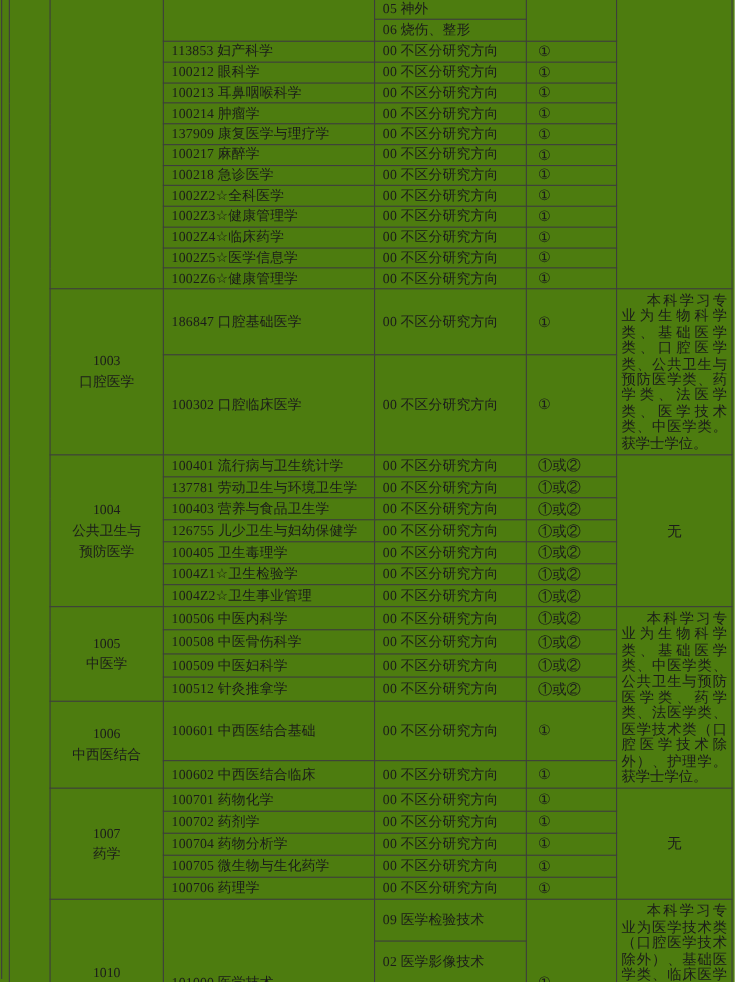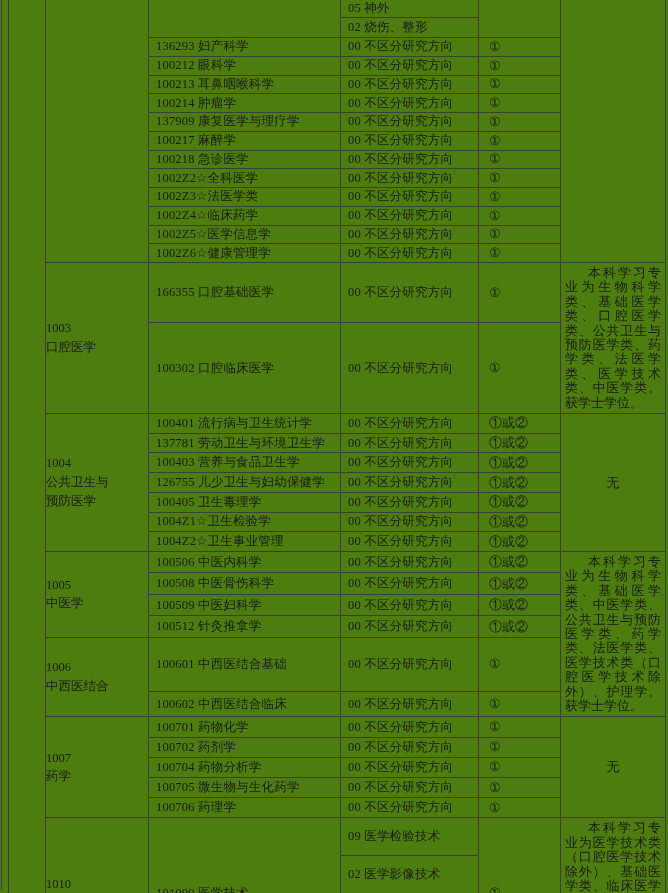--- a/index.html
+++ b/index.html
@@ -6,21 +6,21 @@
   .page{position:relative;width:668px;height:893px;background:#4d7c0f;overflow:hidden;
         font-family:"Liberation Serif","DejaVu Serif",serif;color:#1b1b1b;}
   .page-edge-line{position:absolute;left:1px;top:0;width:1px;height:890px;background:#3d3d3d;}
   table.doc{position:absolute;left:8px;top:0;width:657px;border-collapse:collapse;table-layout:fixed;
             border-bottom:2px solid #3d3d3d;}
   td{border:1px solid #3d3d3d;vertical-align:middle;font-size:12.5px;padding:0;overflow:hidden;
      color:#1b1b1b;}
   tr.first>td{border-top:none;}
   td.sp,td.dir{padding:0 2px 0 7px;text-align:left;letter-spacing:0.2px;}
   td.ex{padding-left:10px;font-size:13px;}
-  td.cat{text-align:left;white-space:pre-line;line-height:1.5;}
+  td.cat{text-align:center;white-space:pre-line;line-height:1.5;}
   td.note{vertical-align:middle;padding:3px 4px;}
   td.note p{margin:0;font-size:13px;line-height:14.4px;text-align:justify;text-indent:23px;}
   td.nz{text-align:center;font-size:13px;}
 </style>
 </head>
 <body>
 
 <div class="page">
   <div class="page-edge-line"></div>
 
@@ -37,24 +37,24 @@
     <tbody>
         <tr class="first" style="height:13px">
       <td rowspan="38"></td>
       <td class="cat" rowspan="14"></td>
       <td class="sp" rowspan="2"></td>
       <td class="dir">05 神外</td>
       <td class="ex" rowspan="2"></td>
       <td class="note" rowspan="14"></td>
     </tr>
     <tr style="height:20px">
-      <td class="dir">02 烧伤、整形</td>
-    </tr>
-    <tr style="height:18.75px">
-      <td class="sp">136293 妇产科学</td>
+      <td class="dir">06 烧伤、整形</td>
+    </tr>
+    <tr style="height:18.75px">
+      <td class="sp">113853 妇产科学</td>
       <td class="dir">00 不区分研究方向</td>
       <td class="ex">①</td>
     </tr>
     <tr style="height:18.75px">
       <td class="sp">100212 眼科学</td>
       <td class="dir">00 不区分研究方向</td>
       <td class="ex">①</td>
     </tr>
     <tr style="height:18.75px">
       <td class="sp">100213 耳鼻咽喉科学</td>
@@ -80,21 +80,21 @@
       <td class="sp">100218 急诊医学</td>
       <td class="dir">00 不区分研究方向</td>
       <td class="ex">①</td>
     </tr>
     <tr style="height:18.75px">
       <td class="sp">1002Z2☆全科医学</td>
       <td class="dir">00 不区分研究方向</td>
       <td class="ex">①</td>
     </tr>
     <tr style="height:18.75px">
-      <td class="sp">1002Z3☆法医学类</td>
+      <td class="sp">1002Z3☆健康管理学</td>
       <td class="dir">00 不区分研究方向</td>
       <td class="ex">①</td>
     </tr>
     <tr style="height:18.75px">
       <td class="sp">1002Z4☆临床药学</td>
       <td class="dir">00 不区分研究方向</td>
       <td class="ex">①</td>
     </tr>
     <tr style="height:18.75px">
       <td class="sp">1002Z5☆医学信息学</td>
@@ -103,21 +103,21 @@
     </tr>
     <tr style="height:18.75px">
       <td class="sp">1002Z6☆健康管理学</td>
       <td class="dir">00 不区分研究方向</td>
       <td class="ex">①</td>
     </tr>
 
     <tr style="height:46px">
       <td class="cat" rowspan="2">1003
 口腔医学</td>
-      <td class="sp">166355 口腔基础医学</td>
+      <td class="sp">186847 口腔基础医学</td>
       <td class="dir">00 不区分研究方向</td>
       <td class="ex">①</td>
       <td class="note" rowspan="2">
             <p>本科学习专业为生物科学类、基础医学类、口腔医学类、公共卫生与预防医学类、药学类、法医学类、医学技术类、中医学类。获学士学位。</p>
           </td>
     </tr>
     <tr style="height:69px">
       <td class="sp">100302 口腔临床医学</td>
       <td class="dir">00 不区分研究方向</td>
       <td class="ex">①</td>

